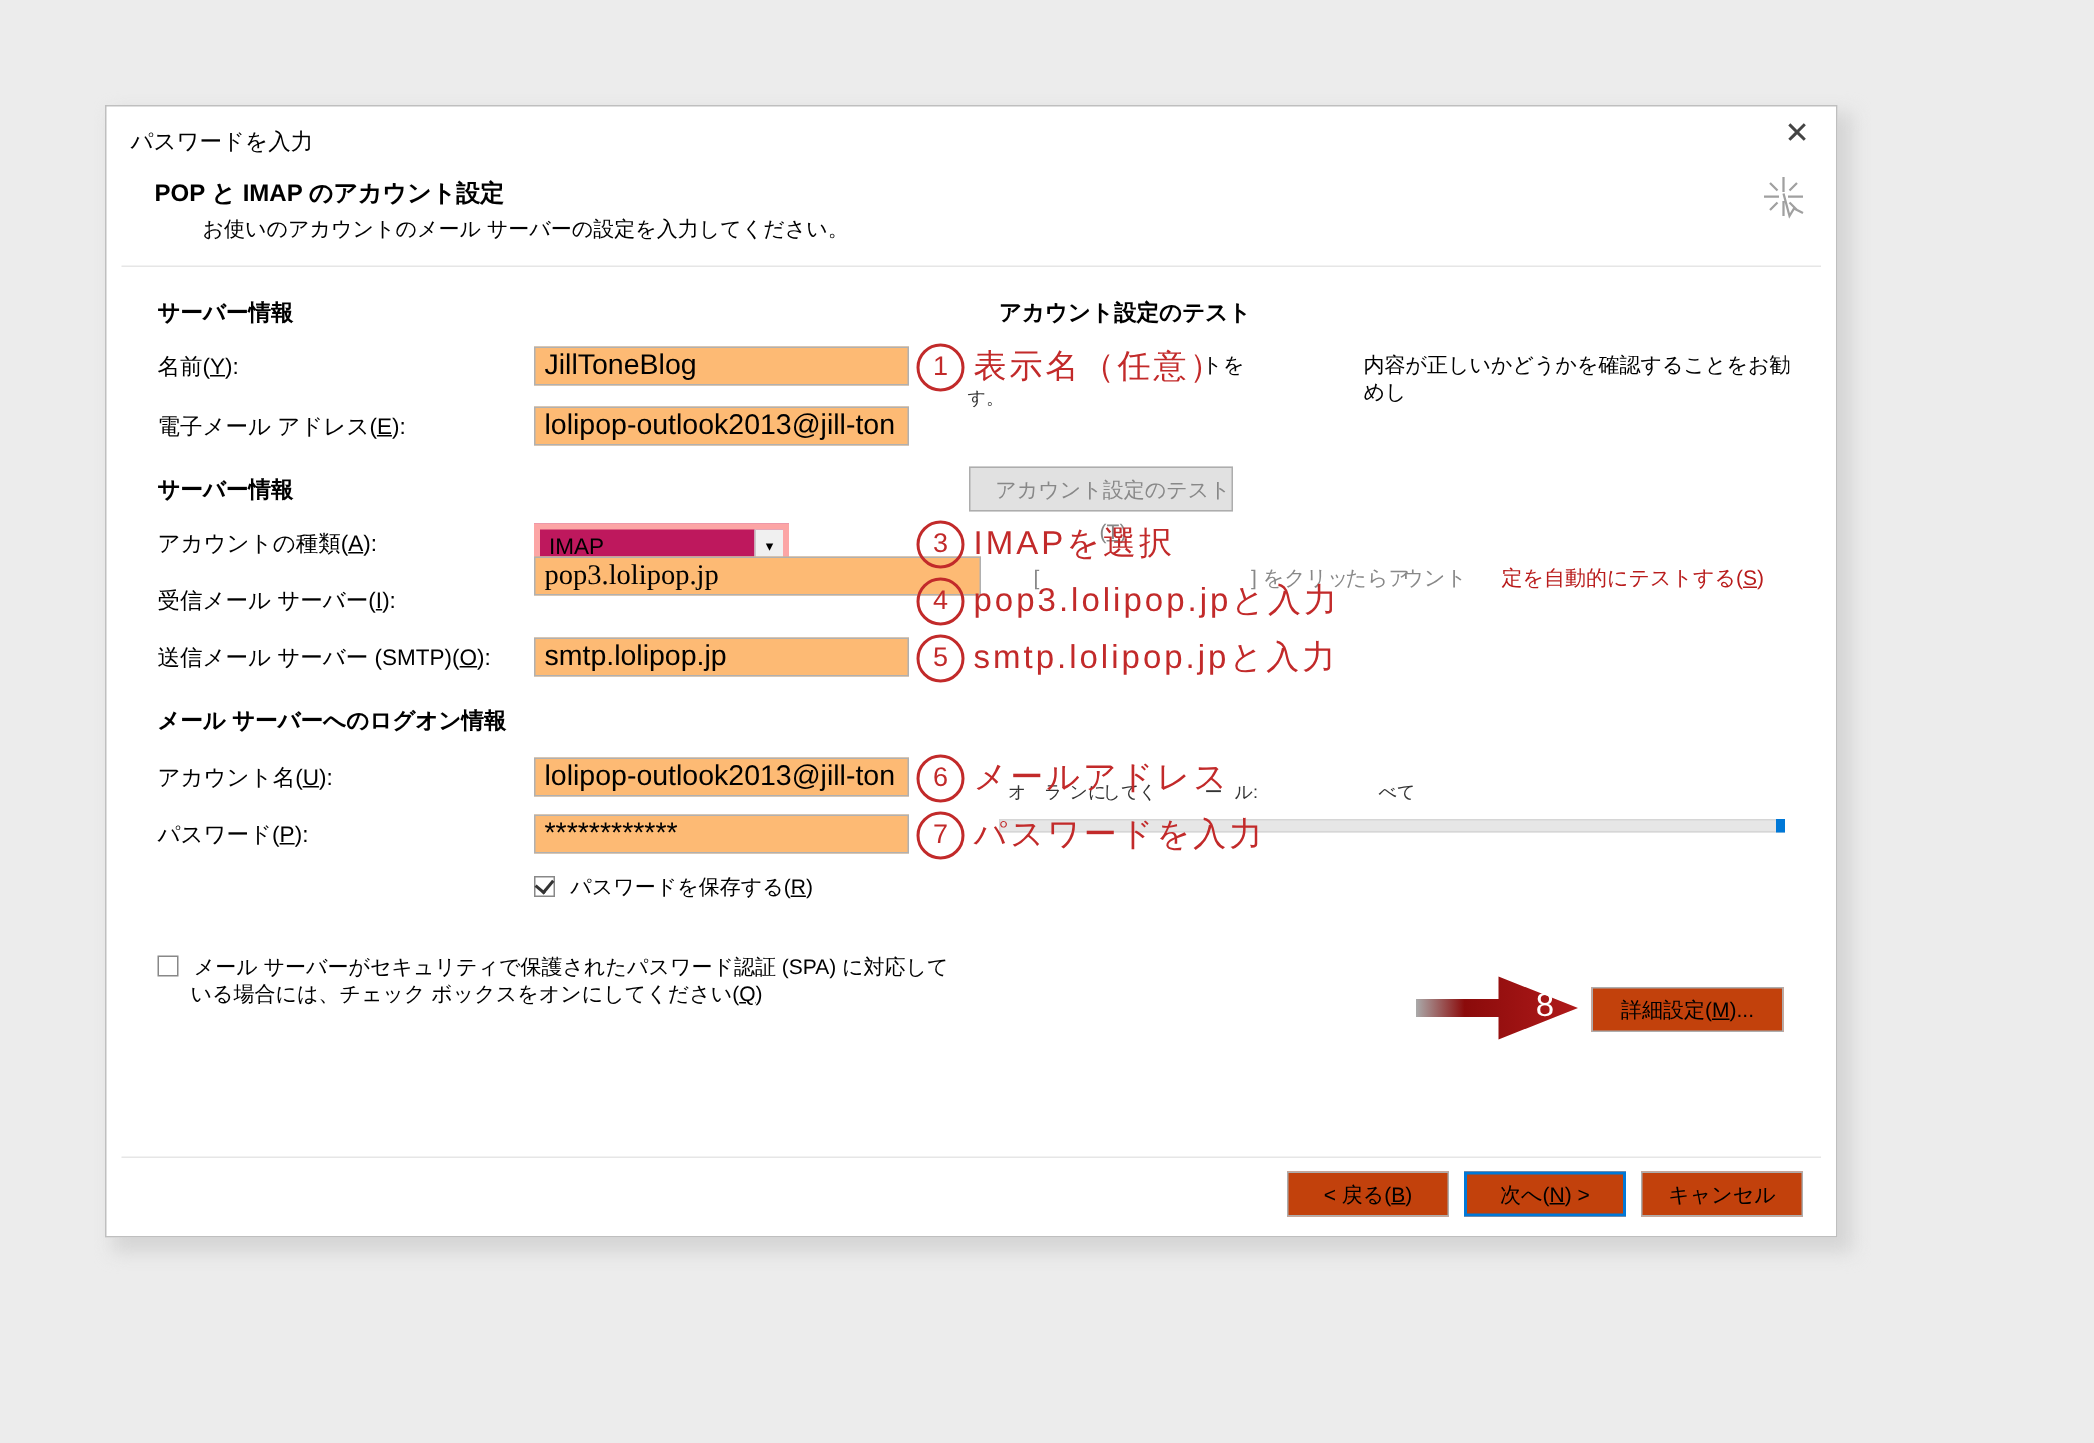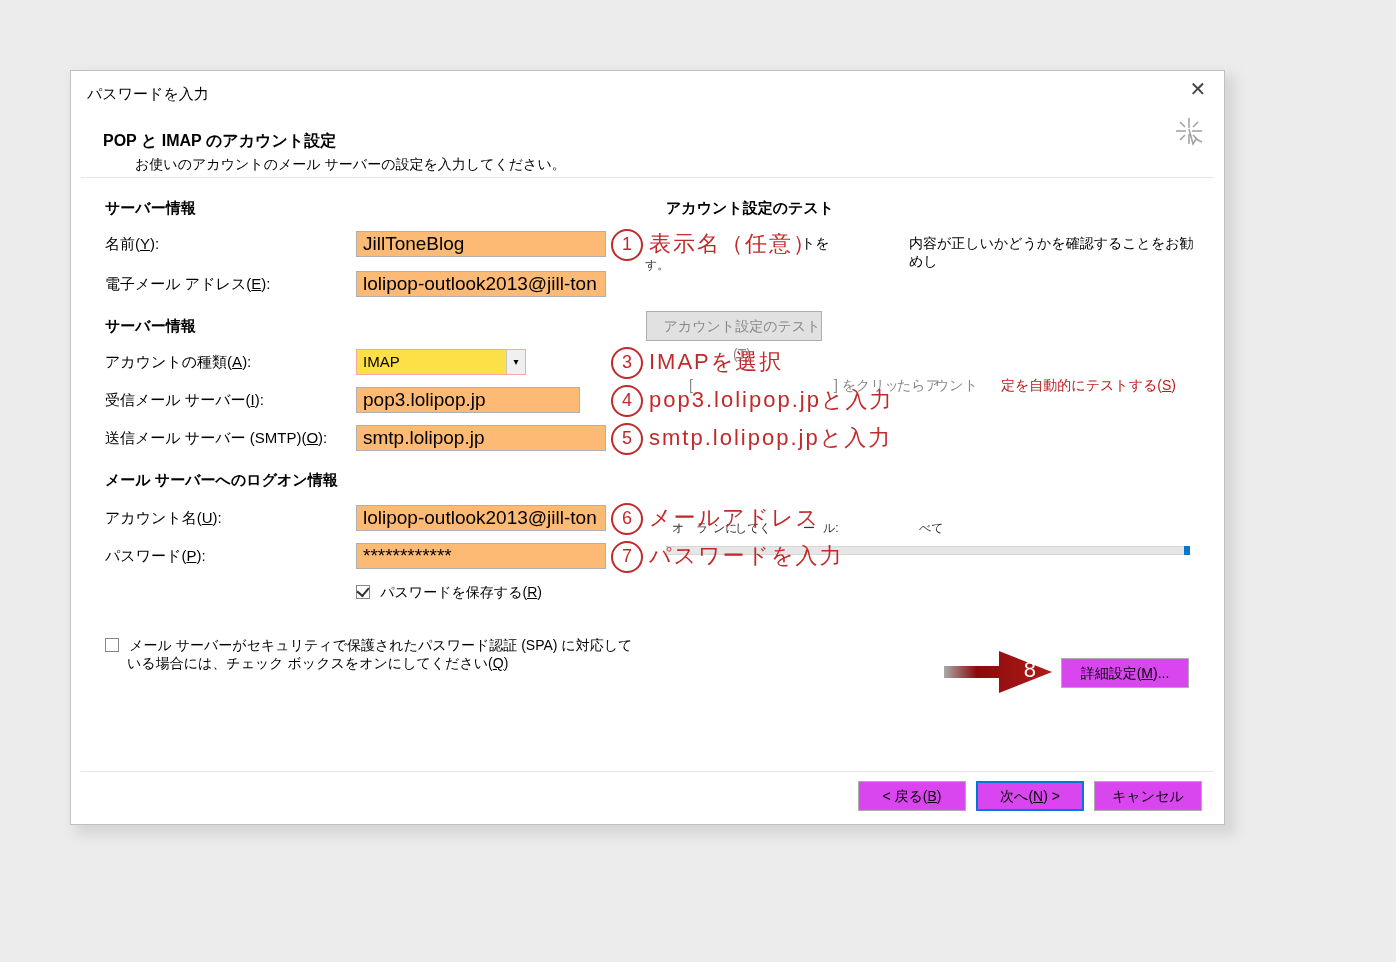--- a/index.html
+++ b/index.html
@@ -53,21 +53,20 @@
     font-size: 20px;
     color: #444;
     line-height: 20px;
     cursor: pointer;
   }
   .header {
     position: absolute;
     left: 16px;
     top: 48px;
     right: 70px;
-    margin-top: 12px;
   }
   .header-title {
     font-weight: bold;
     font-size: 16px;
     margin-left: 16px;
   }
   .header-sub {
     font-size: 14px;
     margin-left: 48px;
     margin-top: 4px;
@@ -103,21 +102,21 @@
   .footer {
     position: absolute;
     left: 0; right: 0; bottom: 0;
     height: 50px;
   }
   .btn {
     display: inline-block;
     box-sizing: border-box;
     width: 108px;
     height: 30px;
-    background: #d946ef;
+    background: #c2410c;
     border: 1px solid #adadad;
     text-align: center;
     line-height: 28px;
     font-size: 14px;
     cursor: pointer;
   }
   .btn.primary {
     border: 2px solid #0078d7;
     line-height: 26px;
   }
@@ -148,22 +147,22 @@
     background: #fdba74;
     height: 26px;
     line-height: 18px;
     font-family: inherit;
     white-space: nowrap;
     overflow: hidden;
   }
   .select {
     position: absolute;
     box-sizing: border-box;
-    border: 1px solid #fca5a5;
-    background: #fde047;
+    border: 4px solid #fca5a5;
+    background: #be185d;
     height: 26px;
     font-size: 15px;
   }
   .select .sel-text {
     position: absolute; left:6px; top:3px;
   }
   .select .sel-arrow {
     position: absolute; right:0; top:0;
     width:18px; height:24px;
     background: #f0f0f0;
@@ -303,21 +302,21 @@
 
     <div class="section-h" style="left:4px; top:126px;">サーバー情報</div>
 
     <span class="lbl" style="left:4px; top:162px;">アカウントの種類(<u>A</u>):</span>
     <div class="select" style="left:255px; top:158px; width:170px;">
       <span class="sel-text">IMAP</span>
       <span class="sel-arrow">▾</span>
     </div>
 
     <span class="lbl" style="left:4px; top:200px;">受信メール サーバー(<u>I</u>):</span>
-    <div class="inp" style="left:255px; top:196px; width:224px;">pop3.lolipop.jp</div>
+    <div class="inp" style="left:255px; top:180px; width:298px;font-family:Liberation Serif, serif;">pop3.lolipop.jp</div>
 
     <span class="lbl" style="left:4px; top:238px;">送信メール サーバー (SMTP)(<u>O</u>):</span>
     <div class="inp" style="left:255px; top:234px; width:250px;">smtp.lolipop.jp</div>
 
     <div class="section-h" style="left:4px; top:280px;">メール サーバーへのログオン情報</div>
 
     <span class="lbl" style="left:4px; top:318px;">アカウント名(<u>U</u>):</span>
     <div class="inp" style="left:255px; top:314px; width:250px;">lolipop-outlook2013@jill-ton</div>
 
     <span class="lbl" style="left:4px; top:356px;">パスワード(<u>P</u>):</span>

